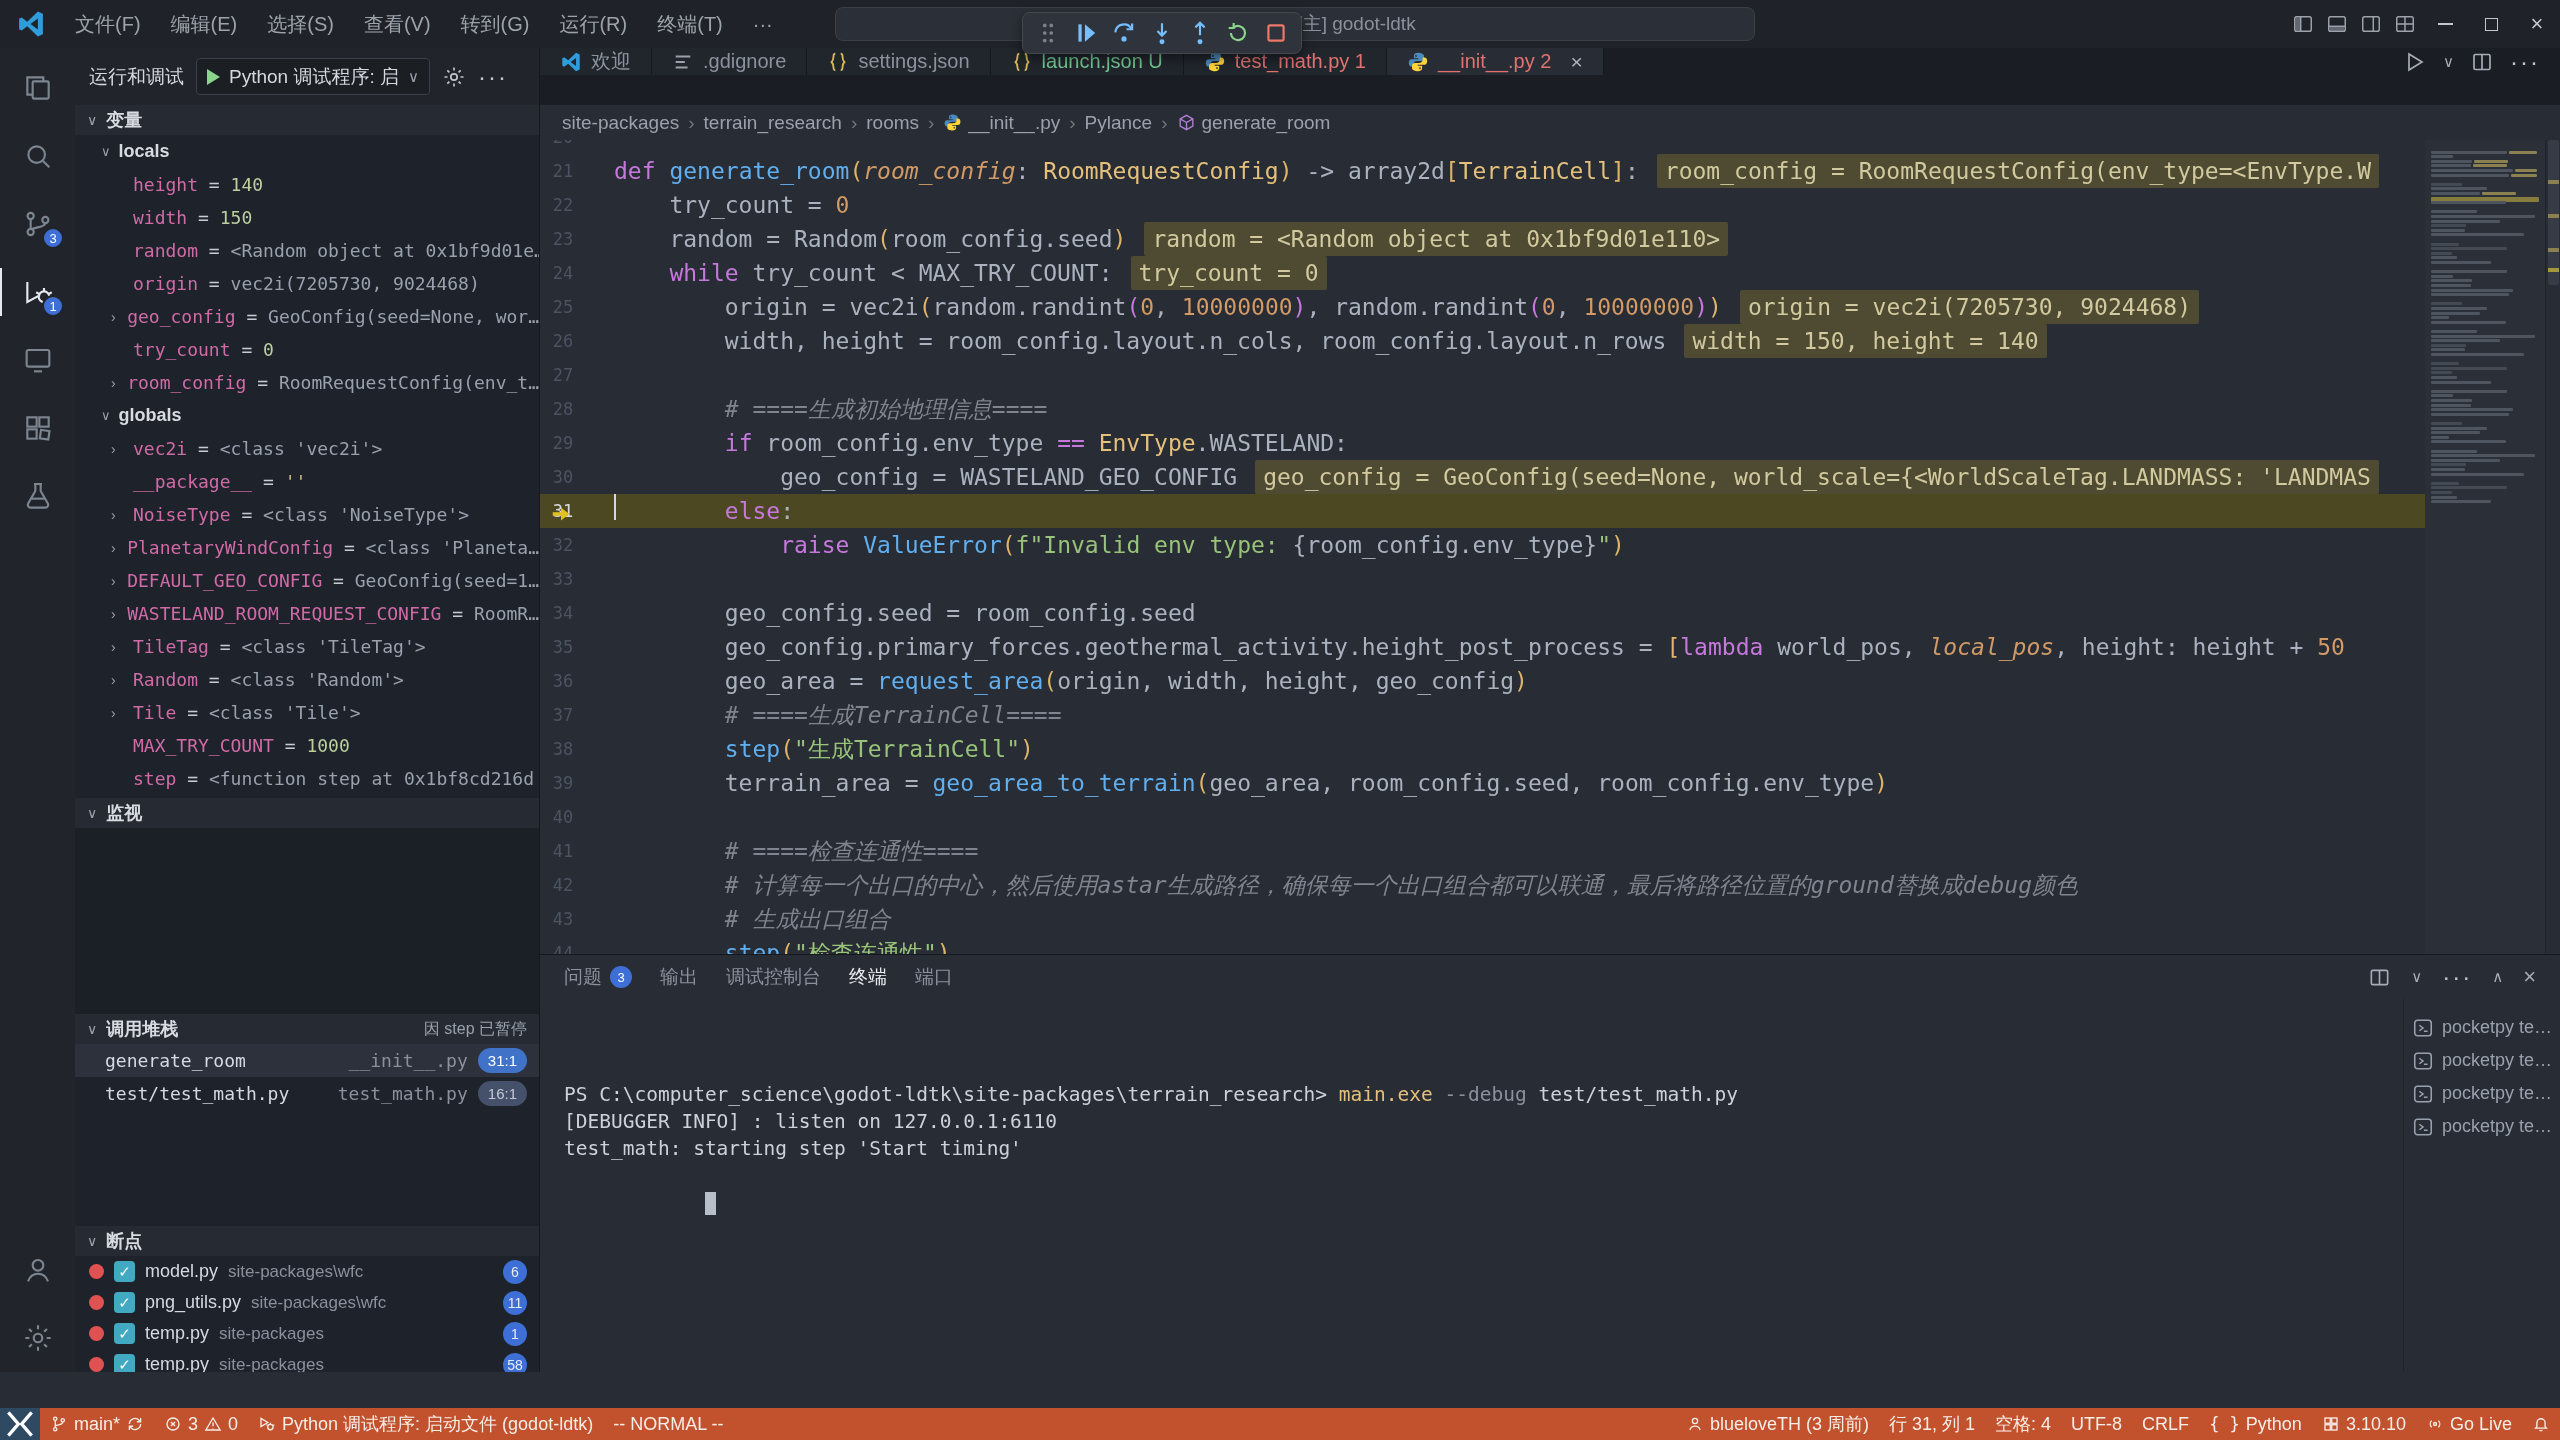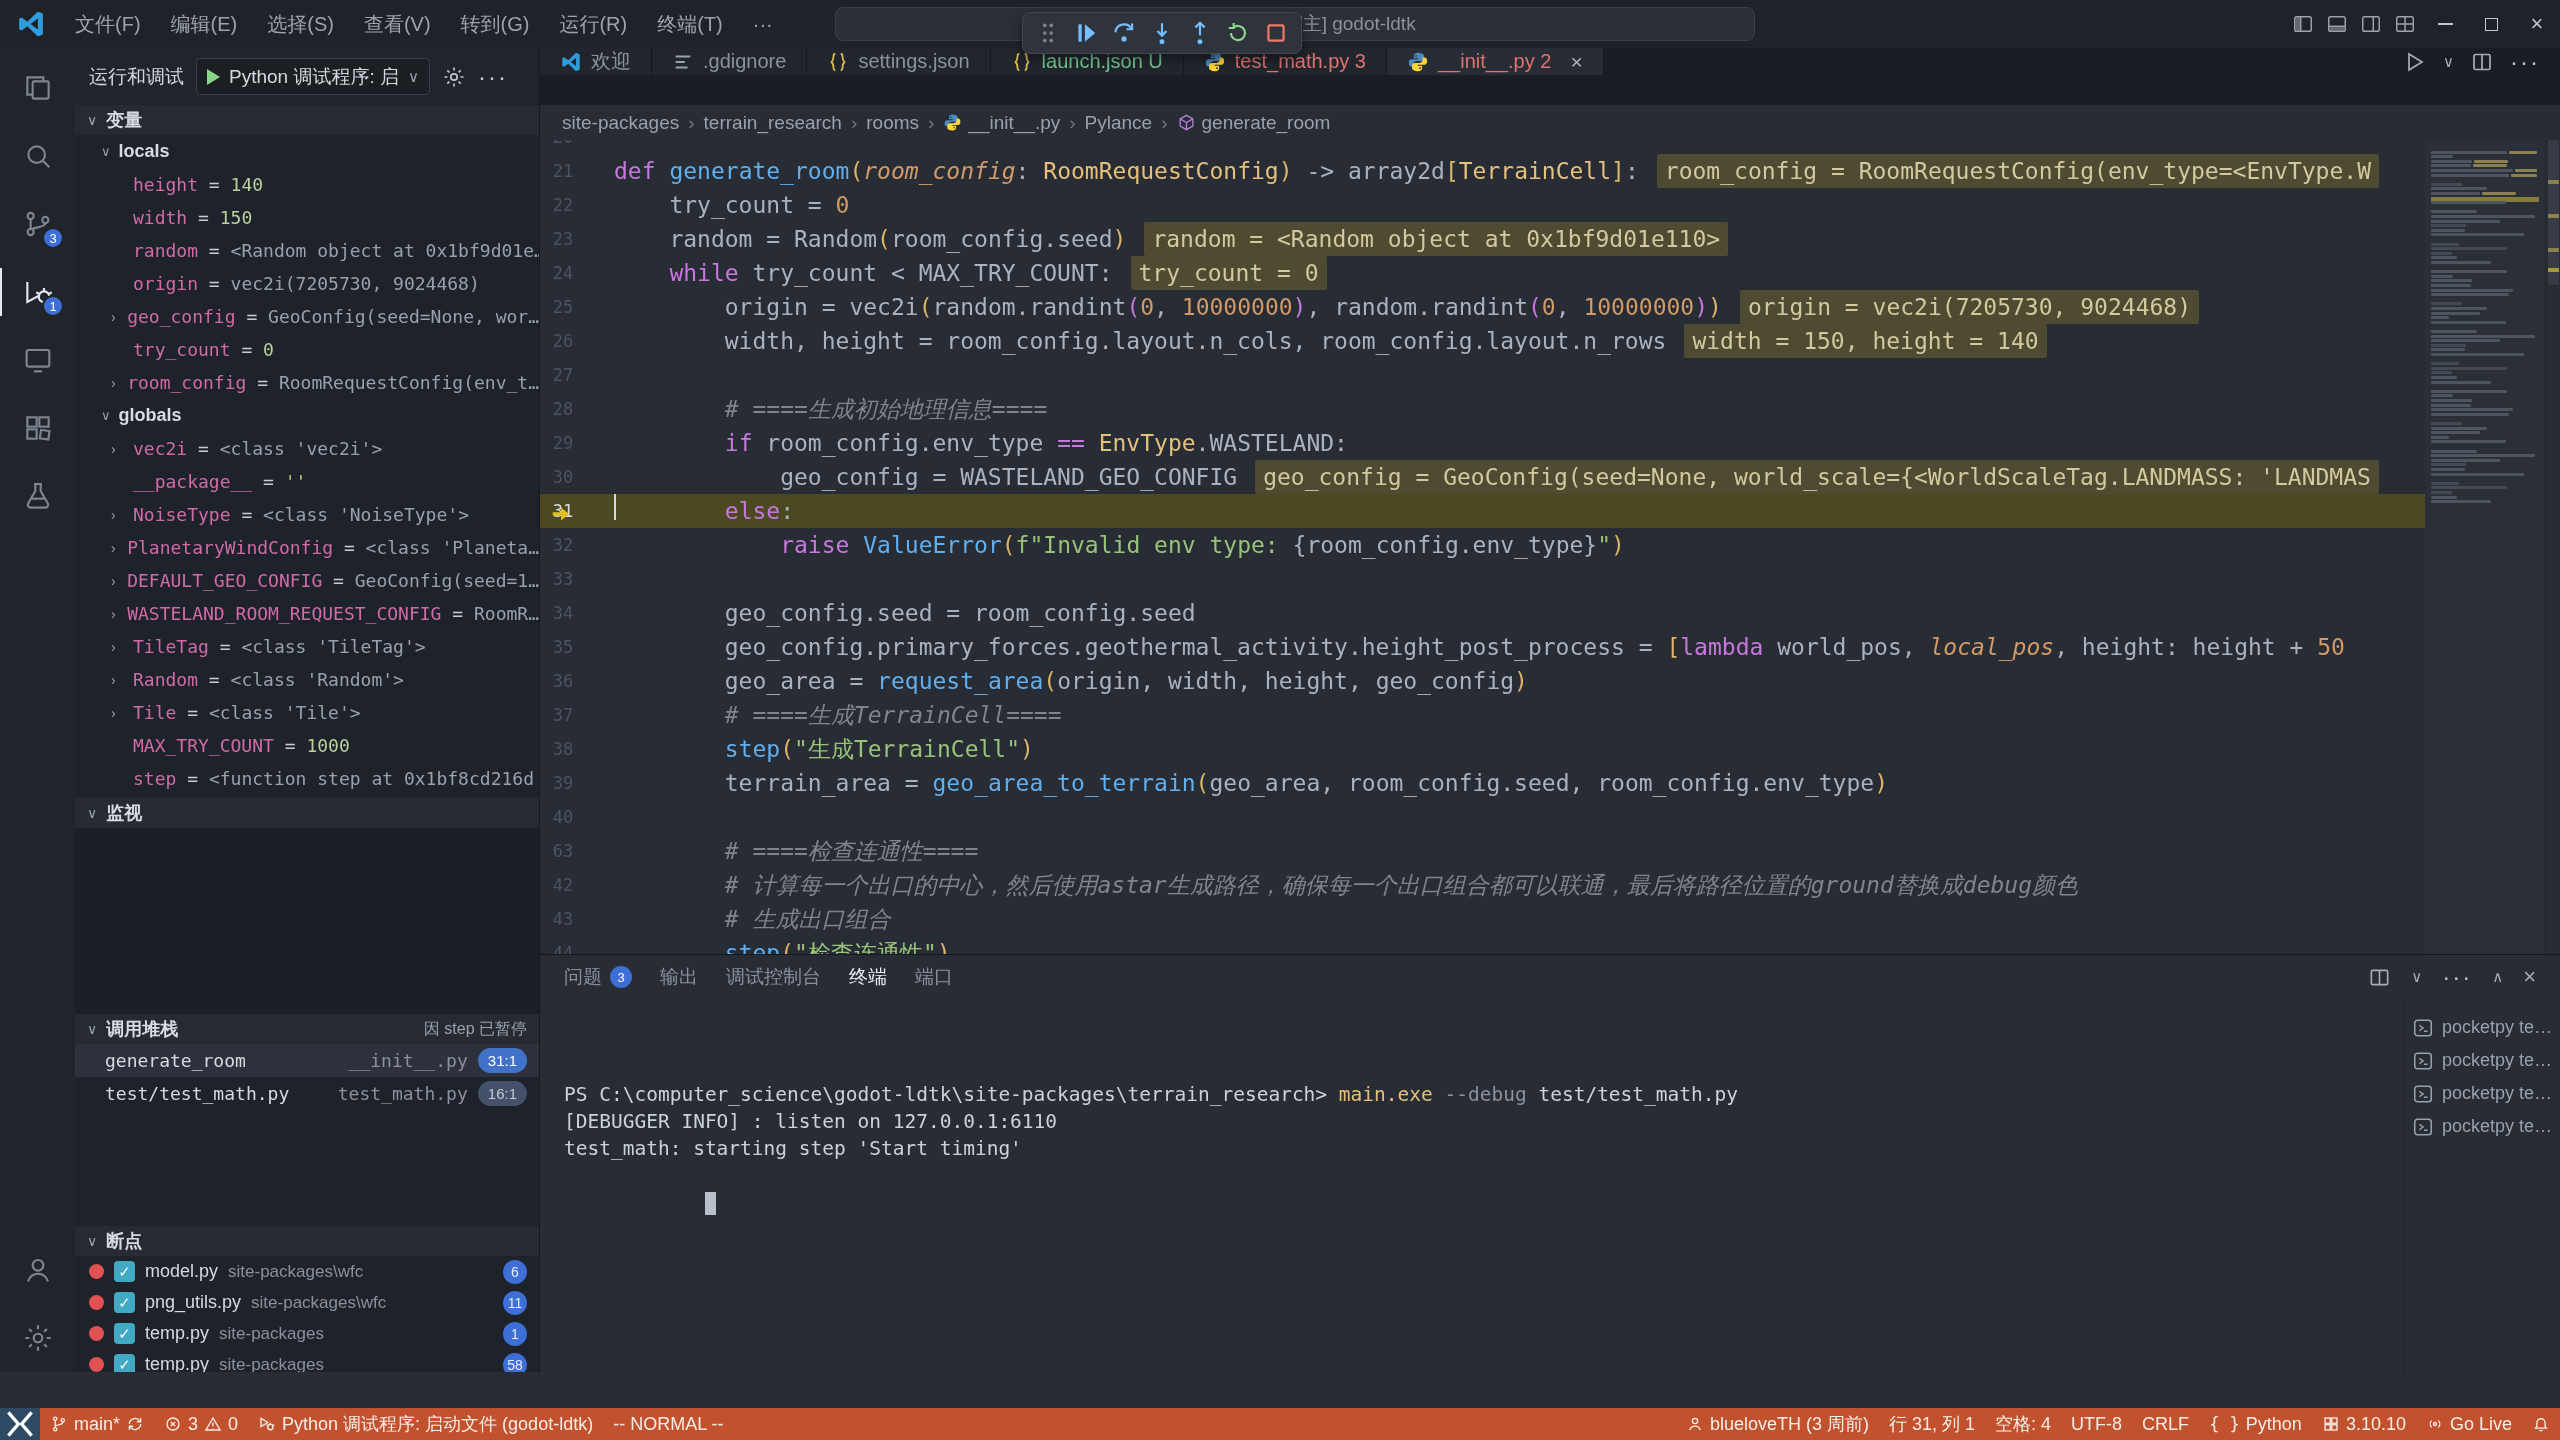--- a/index.html
+++ b/index.html
@@ -505,21 +505,21 @@
               </span>
               <span class="t-green">launch.json U</span>
             </div>
             <div class="tab">
               <span class="ticon">
                 <svg viewBox="0 0 24 24">
                   <path fill="#4a8bbe" d="M12 2c-3 0-4.5 1.3-4.5 3.2V8h4.8v1H4.9C3 9 2 10.8 2 13s1 4 2.9 4H7v-2.6c0-2 1.8-3.4 3.9-3.4h4.6c1.7 0 3-1.4 3-3.1V5.2C18.5 3.3 15 2 12 2zM9.8 4.4a1 1 0 1 1 0 2 1 1 0 0 1 0-2z"></path>
                   <path fill="#ffd43b" d="M12 22c3 0 4.5-1.3 4.5-3.2V16h-4.8v-1h7.4c1.9 0 2.9-1.8 2.9-4s-1-4-2.9-4H17v2.6c0 2-1.8 3.4-3.9 3.4H8.5c-1.7 0-3 1.4-3 3.1v2.7C5.5 20.7 9 22 12 22zm2.2-2.4a1 1 0 1 1 0-2 1 1 0 0 1 0 2z"></path>
                 </svg>
               </span>
-              <span class="t-red">test_math.py 3</span>
+              <span class="t-red">test_math.py 1</span>
             </div>
             <div class="tab active">
               <span class="ticon">
                 <svg viewBox="0 0 24 24">
                   <path fill="#4a8bbe" d="M12 2c-3 0-4.5 1.3-4.5 3.2V8h4.8v1H4.9C3 9 2 10.8 2 13s1 4 2.9 4H7v-2.6c0-2 1.8-3.4 3.9-3.4h4.6c1.7 0 3-1.4 3-3.1V5.2C18.5 3.3 15 2 12 2zM9.8 4.4a1 1 0 1 1 0 2 1 1 0 0 1 0-2z"></path>
                   <path fill="#ffd43b" d="M12 22c3 0 4.5-1.3 4.5-3.2V16h-4.8v-1h7.4c1.9 0 2.9-1.8 2.9-4s-1-4-2.9-4H17v2.6c0 2-1.8 3.4-3.9 3.4H8.5c-1.7 0-3 1.4-3 3.1v2.7C5.5 20.7 9 22 12 22zm2.2-2.4a1 1 0 1 1 0-2 1 1 0 0 1 0 2z"></path>
                 </svg>
               </span>
               <span class="t-red">__init__.py 2</span>
               <span class="tab-close">×</span>
@@ -595,21 +595,21 @@
                   </svg></span><span class="ln">31</span><span class="caret"></span><span class="line-text"><span class="tk-v">        </span><span class="tk-k">else</span><span class="tk-v">:</span></span></div>
               <div class="code-line"><span class="ln">32</span><span class="line-text"><span class="tk-v">            </span><span class="tk-k">raise </span><span class="tk-f">ValueError</span><span class="tk-p1">(</span><span class="tk-s">f"Invalid env type: </span><span class="tk-v">{room_config.env_type}</span><span class="tk-s">"</span><span class="tk-p1">)</span></span></div>
               <div class="code-line"><span class="ln">33</span><span class="line-text"></span></div>
               <div class="code-line"><span class="ln">34</span><span class="line-text"><span class="tk-v">        geo_config.seed = room_config.seed</span></span></div>
               <div class="code-line"><span class="ln">35</span><span class="line-text"><span class="tk-v">        geo_config.primary_forces.geothermal_activity.height_post_process = </span><span class="tk-p1">[</span><span class="tk-k">lambda </span><span class="tk-v">world_pos, </span><span class="tk-pm">local_pos</span><span class="tk-v">, height: height + </span><span class="tk-n">50</span></span></div>
               <div class="code-line"><span class="ln">36</span><span class="line-text"><span class="tk-v">        geo_area = </span><span class="tk-f">request_area</span><span class="tk-p1">(</span><span class="tk-v">origin, width, height, geo_config</span><span class="tk-p1">)</span></span></div>
               <div class="code-line"><span class="ln">37</span><span class="line-text"><span class="tk-m">        # ====生成TerrainCell====</span></span></div>
               <div class="code-line"><span class="ln">38</span><span class="line-text"><span class="tk-v">        </span><span class="tk-f">step</span><span class="tk-p1">(</span><span class="tk-s">"生成TerrainCell"</span><span class="tk-p1">)</span></span></div>
               <div class="code-line"><span class="ln">39</span><span class="line-text"><span class="tk-v">        terrain_area = </span><span class="tk-f">geo_area_to_terrain</span><span class="tk-p1">(</span><span class="tk-v">geo_area, room_config.seed, room_config.env_type</span><span class="tk-p1">)</span></span></div>
               <div class="code-line"><span class="ln">40</span><span class="line-text"></span></div>
-              <div class="code-line"><span class="ln">63</span><span class="line-text"><span class="tk-m">        # ====检查连通性====</span></span></div>
+              <div class="code-line"><span class="ln">41</span><span class="line-text"><span class="tk-m">        # ====检查连通性====</span></span></div>
               <div class="code-line"><span class="ln">42</span><span class="line-text"><span class="tk-m">        # 计算每一个出口的中心，然后使用astar生成路径，确保每一个出口组合都可以联通，最后将路径位置的ground替换成debug颜色</span></span></div>
               <div class="code-line"><span class="ln">43</span><span class="line-text"><span class="tk-m">        # 生成出口组合</span></span></div>
               <div class="code-line"><span class="ln">44</span><span class="line-text"><span class="tk-v">        </span><span class="tk-f">step</span><span class="tk-p1">(</span><span class="tk-s">"检查连通性"</span><span class="tk-p1">)</span></span></div>
               <div class="code-line"><span class="ln">45</span><span class="line-text"><span class="tk-v">        exit_combinations: list</span><span class="tk-p1">[</span><span class="tk-v">tuple</span><span class="tk-p2">[</span><span class="tk-v">vec2i, vec2i</span><span class="tk-p2">]</span><span class="tk-p1">]</span><span class="tk-v"> = </span><span class="tk-p1">[]</span></span></div>
             </div>
         </div>
         <div class="minimap" id="minimap">
             <div class="mm-bar" style="top: 10.6px; left: 6px; width: 76.3px;"></div>
             <div class="mm-bar" style="top: 10.6px; left: 84.3px; width: 27.7px; background: rgb(138, 128, 80);"></div>
             <div class="mm-bar" style="top: 15.2px; left: 6px; width: 22.15px;"></div>

